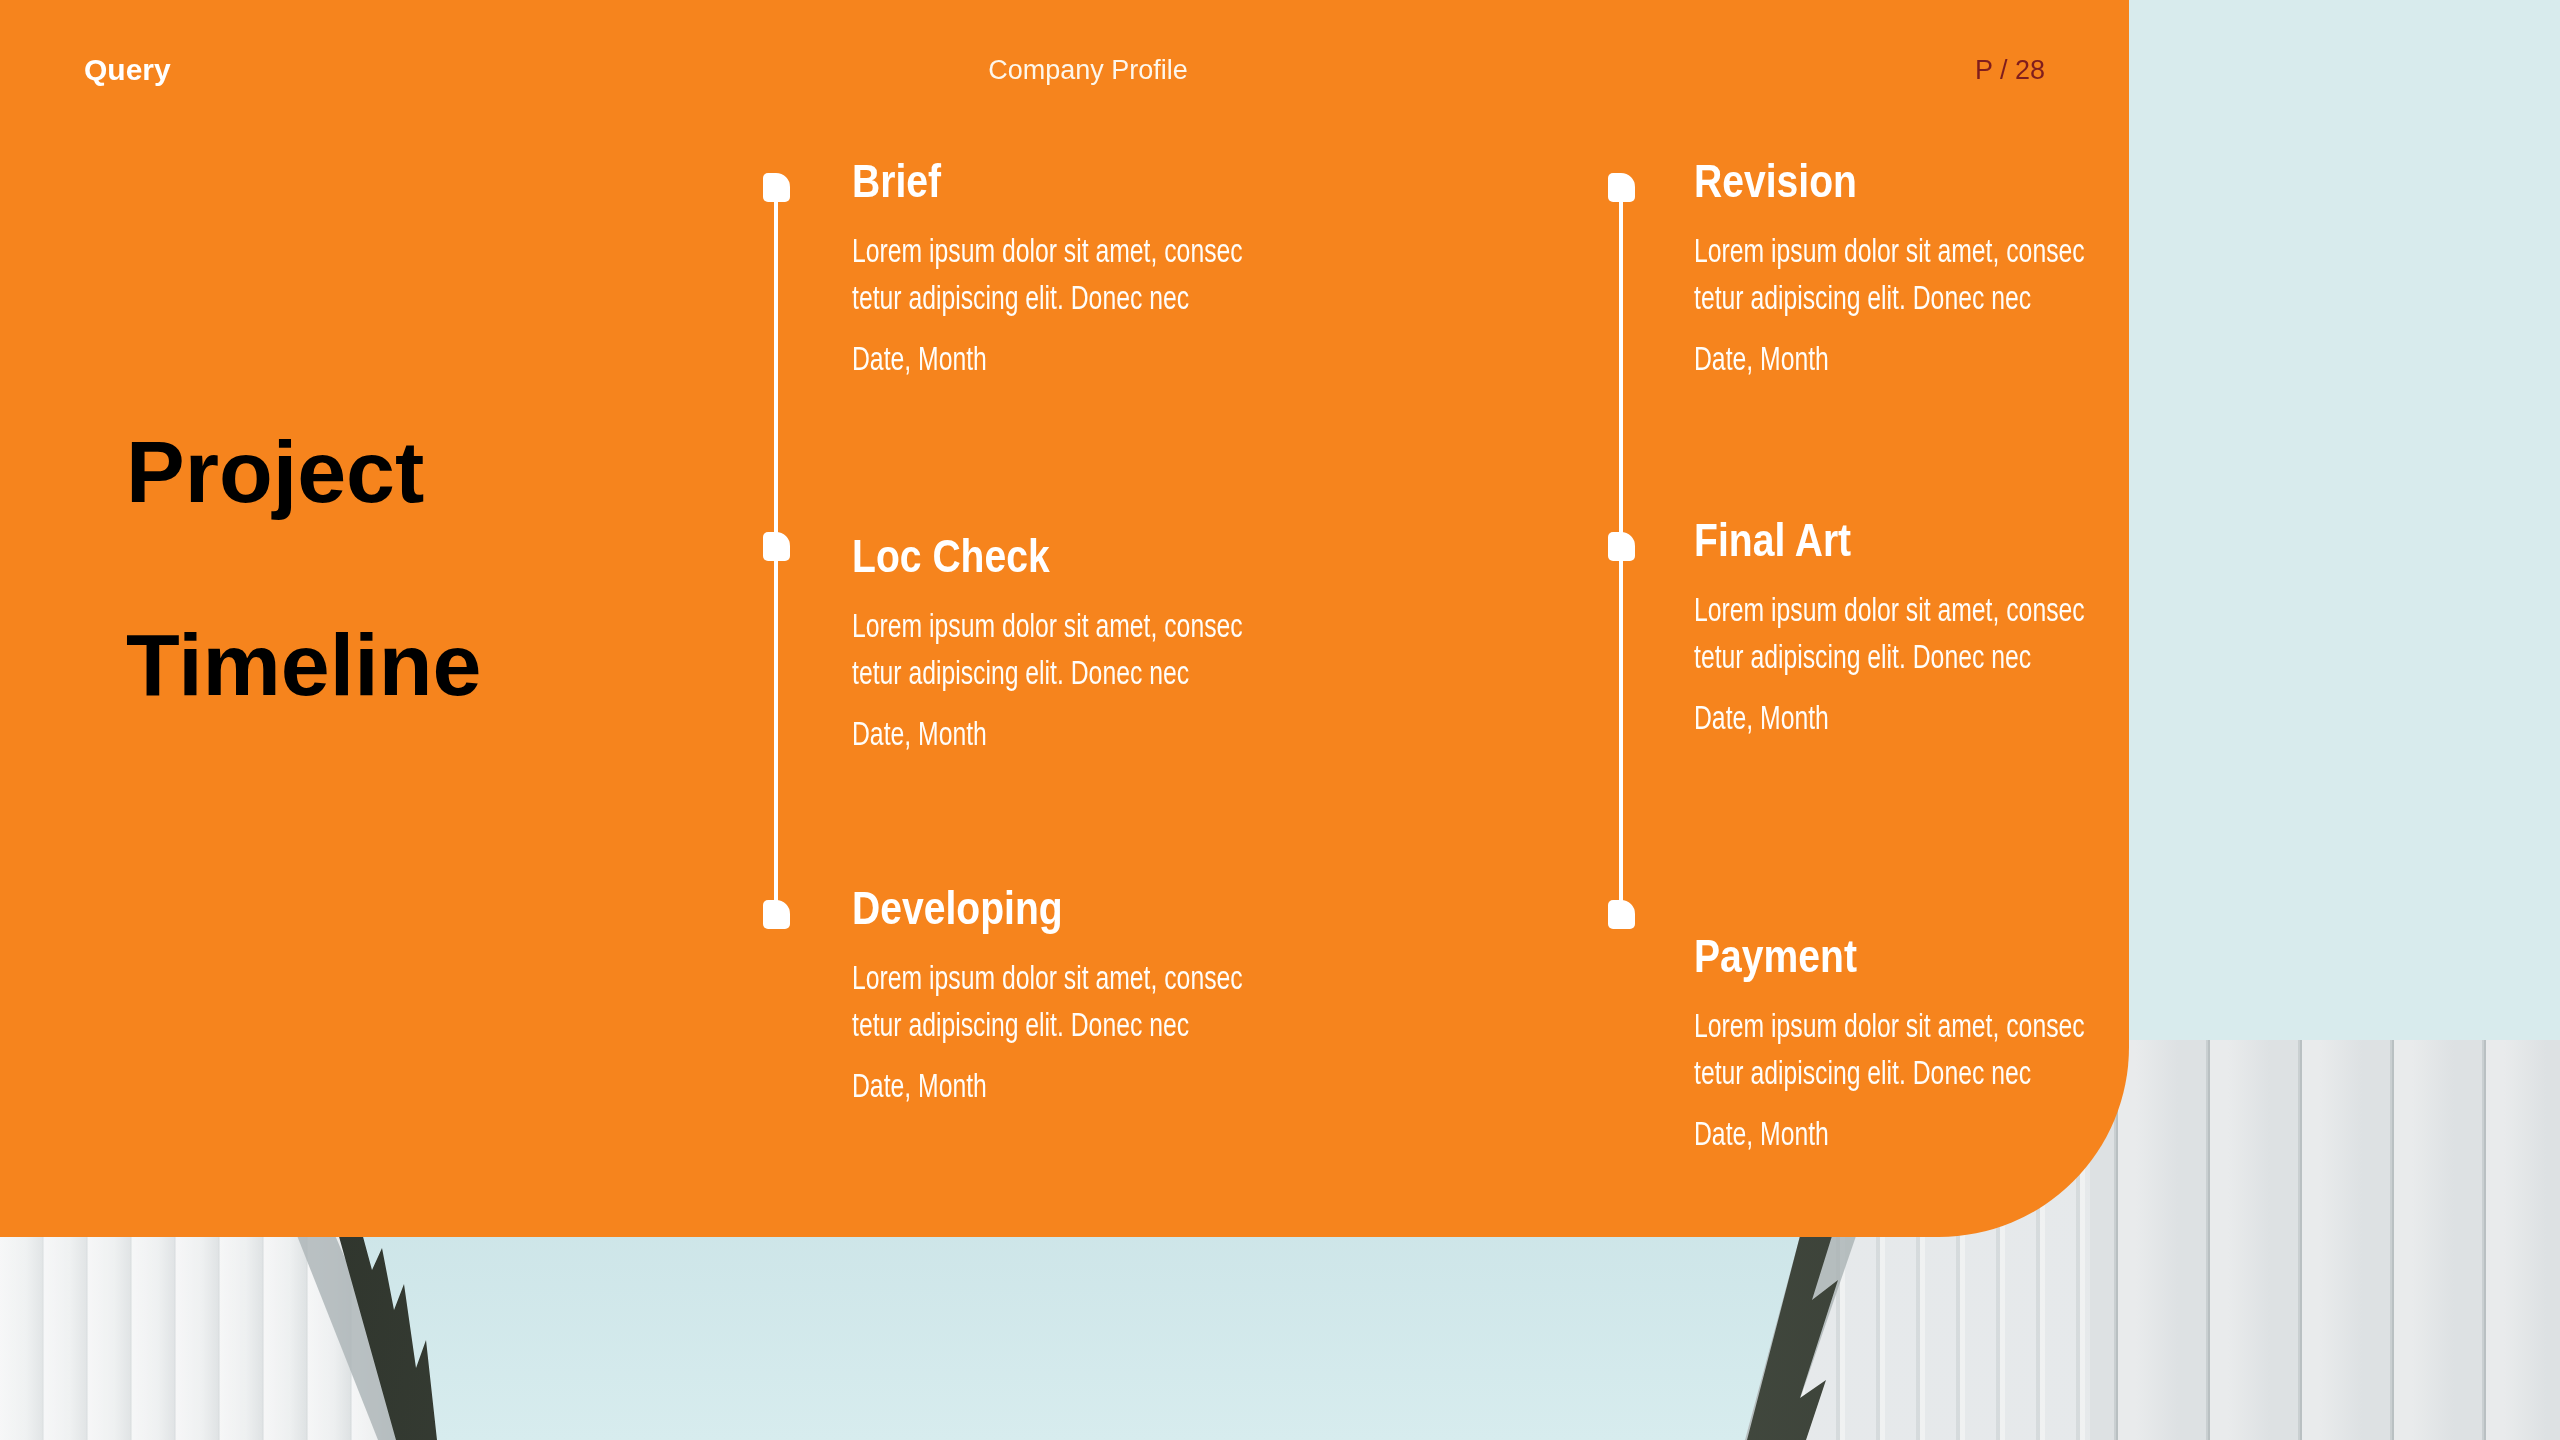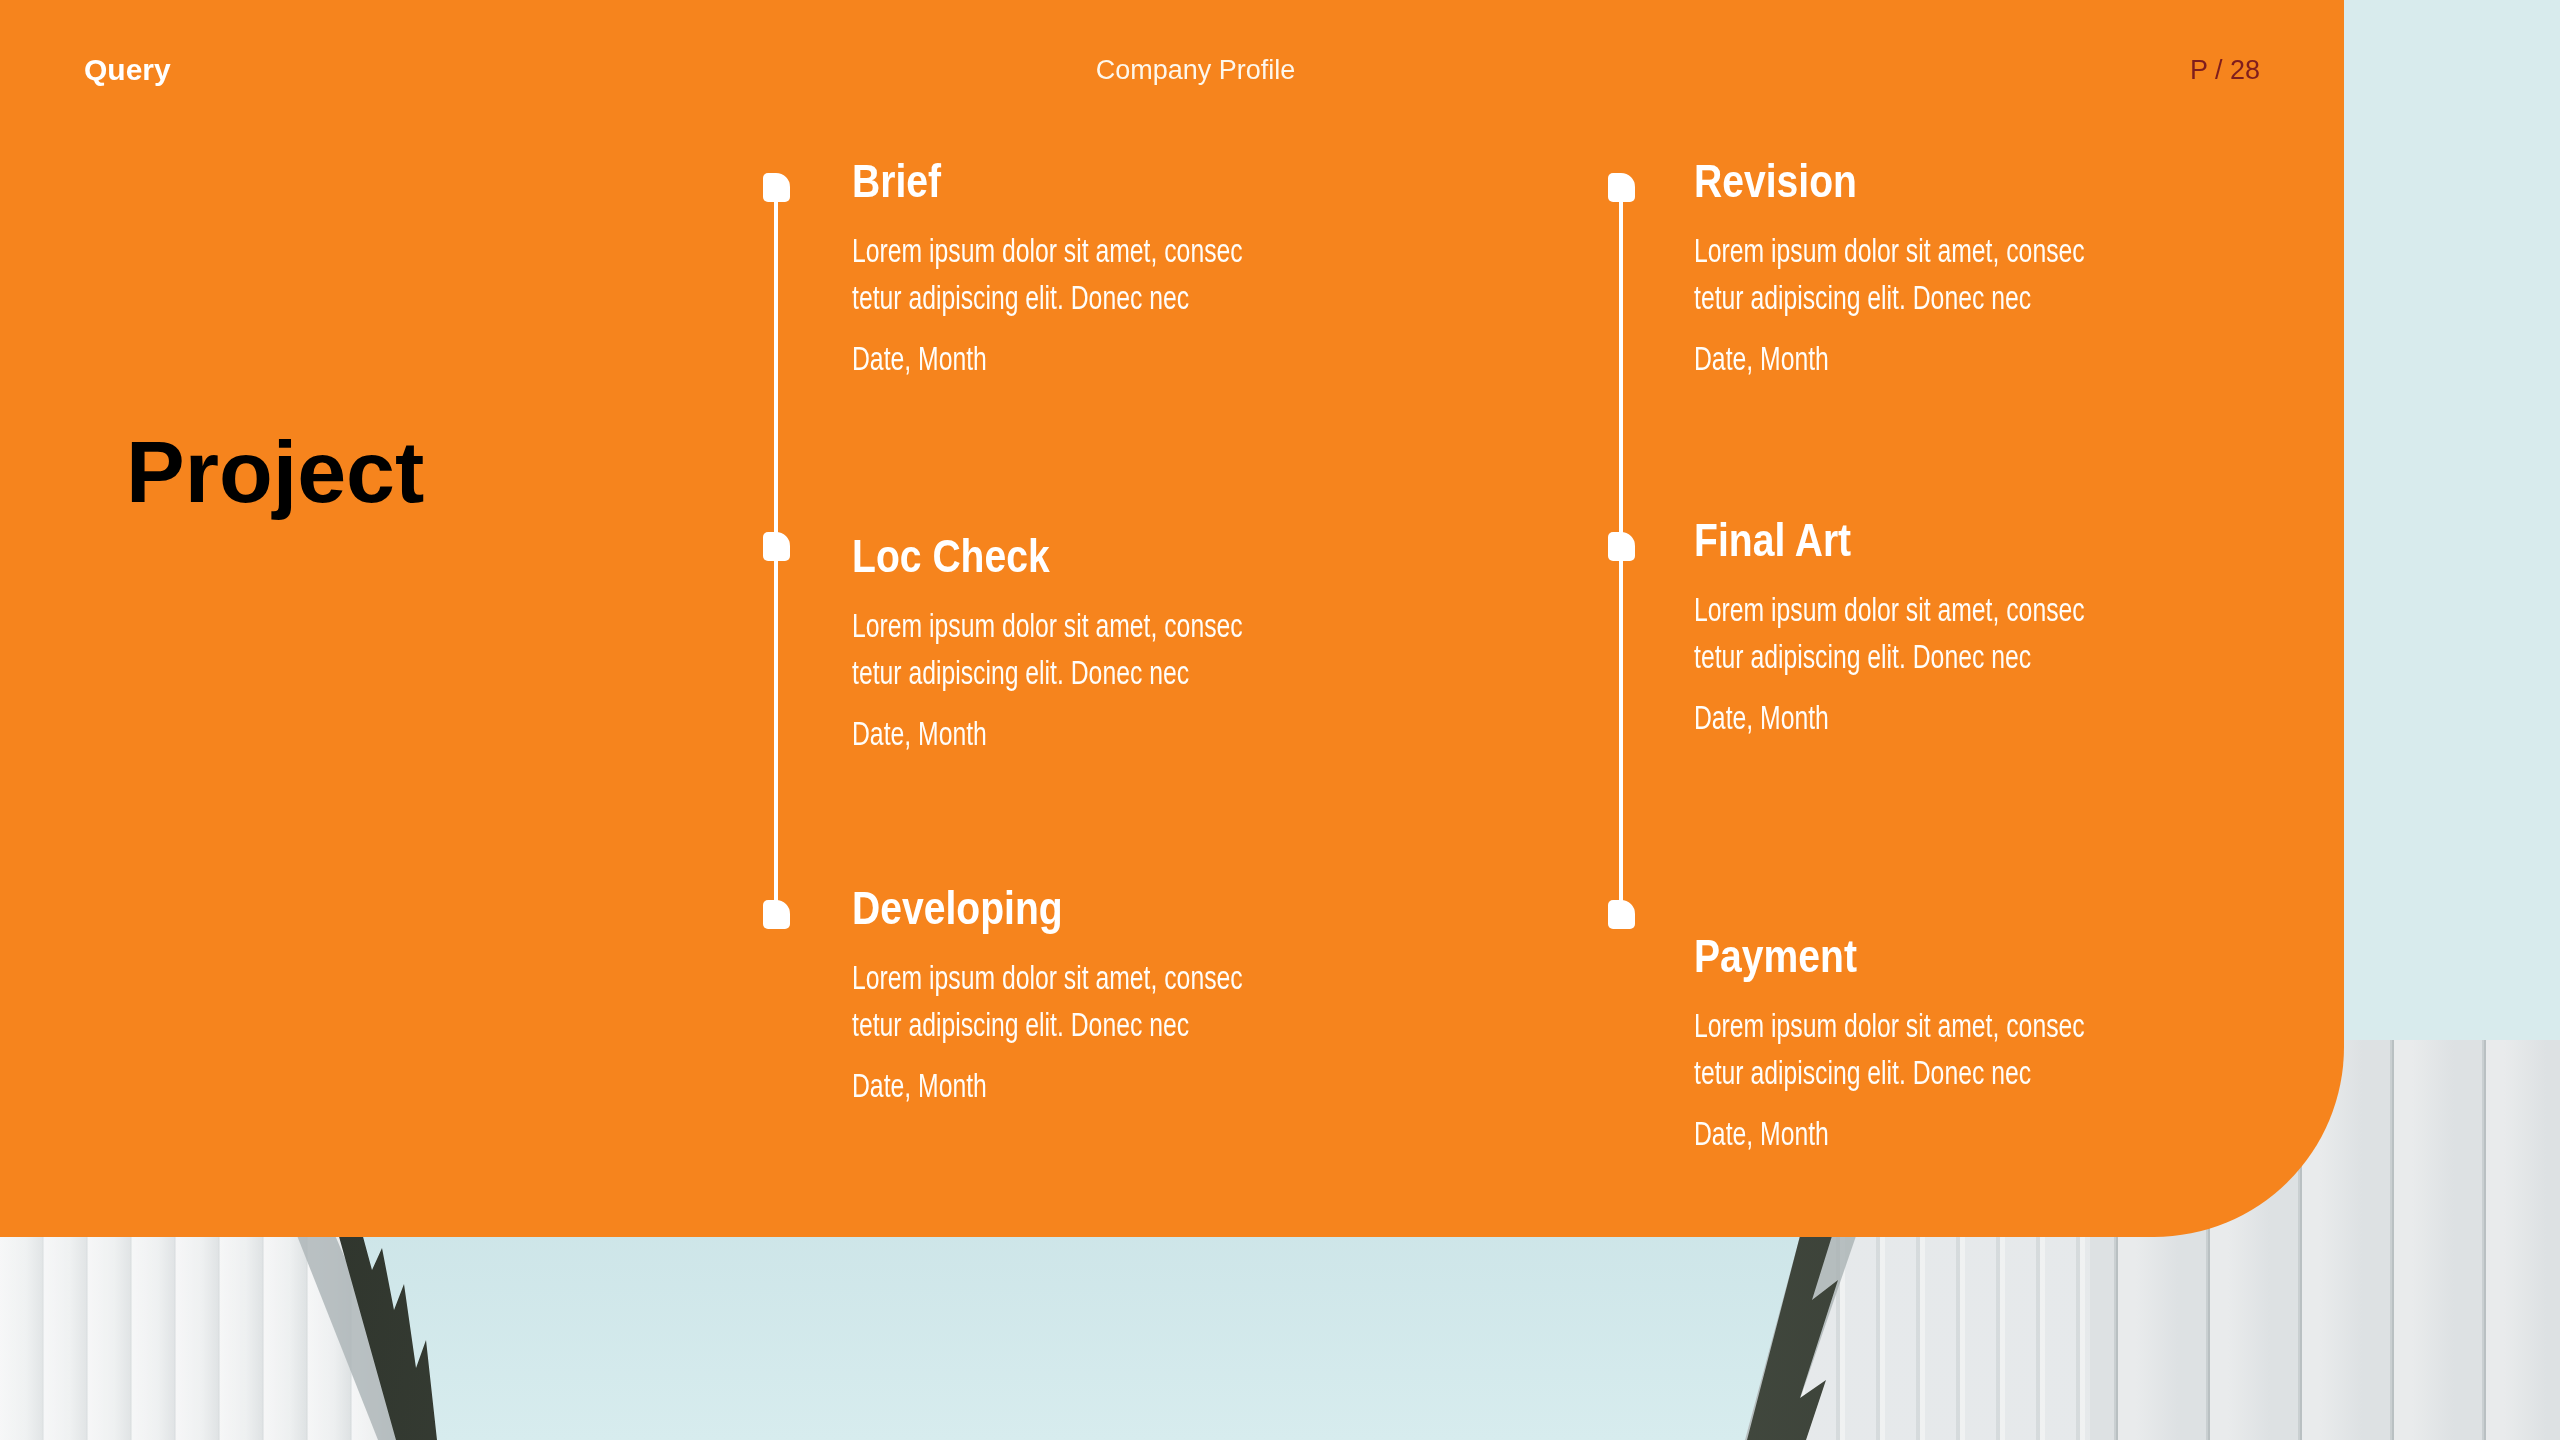--- a/index.html
+++ b/index.html
@@ -41,21 +41,21 @@
   .jag-right-grey{
     clip-path:polygon(1800px 1236px,1856px 1236px,1786px 1440px,1745px 1440px);
     background:#a9b1b3;opacity:.8;
   }
   .jag-right-dark{
     clip-path:polygon(1800px 1236px,1832px 1236px,1812px 1300px,1838px 1280px,1800px 1398px,1826px 1380px,1806px 1440px,1747px 1440px);
     background:linear-gradient(80deg,#1e231c 0%,#4a5147 50%,#23281f 100%);
   }
   
   .panel{
-    position:absolute;left:0;top:0;width:2344px;height:1237px;
+    position:absolute;left:0;top:0;width:2129px;height:1237px;
     background:#F6841D;border-radius:0 0 190px 0;
   }
   
   .hdr-brand{position:absolute;left:84px;top:53px;font-size:30px;font-weight:bold;color:#ffffff;}
   .hdr-center{position:absolute;left:0;right:0;top:55px;text-align:center;font-size:27px;color:#fdf7ec;padding-left:47px;}
   .hdr-page{position:absolute;right:84px;top:55px;font-size:27px;color:#7f1d1d;}
   
   .title-line{position:absolute;left:126px;color:#000000;font-size:88px;font-weight:bold;line-height:1;}
   .title-line.l1{top:428px;}
   .title-line.l2{top:621px;}
@@ -89,20 +89,21 @@
     <div class="bldg jag-right-dark"></div>
   </div>
 
   <div class="panel">
 
     <div class="hdr-brand">Query</div>
     <div class="hdr-center">Company Profile</div>
     <div class="hdr-page">P / 28</div>
 
     <div class="title-line l1">Project</div>
+    <div class="title-line l2">Timeline</div>
 
     <div class="t-line c1"></div>
     <div class="t-line c2"></div>
 
     <div class="t-marker" style="left:763px;top:173px"></div>
     <div class="t-marker" style="left:763px;top:532px"></div>
     <div class="t-marker" style="left:763px;top:900px"></div>
     <div class="t-marker" style="left:1608px;top:173px"></div>
     <div class="t-marker" style="left:1608px;top:532px"></div>
     <div class="t-marker" style="left:1608px;top:900px"></div>

